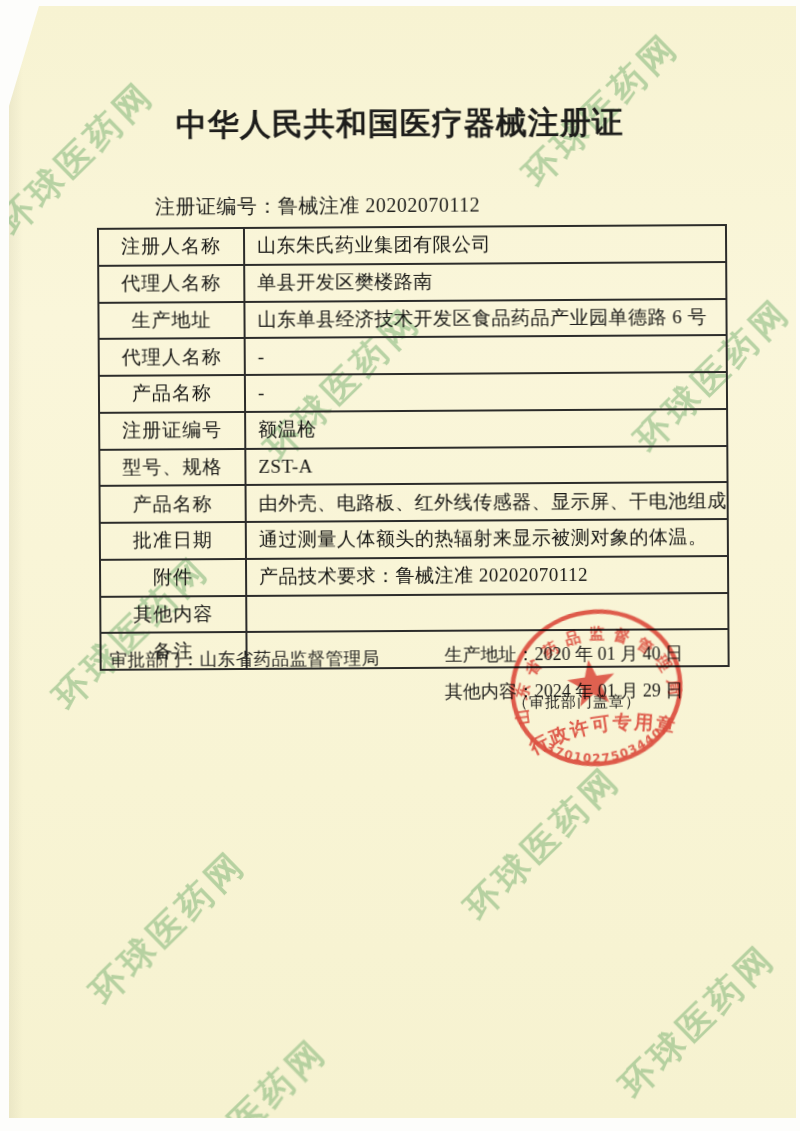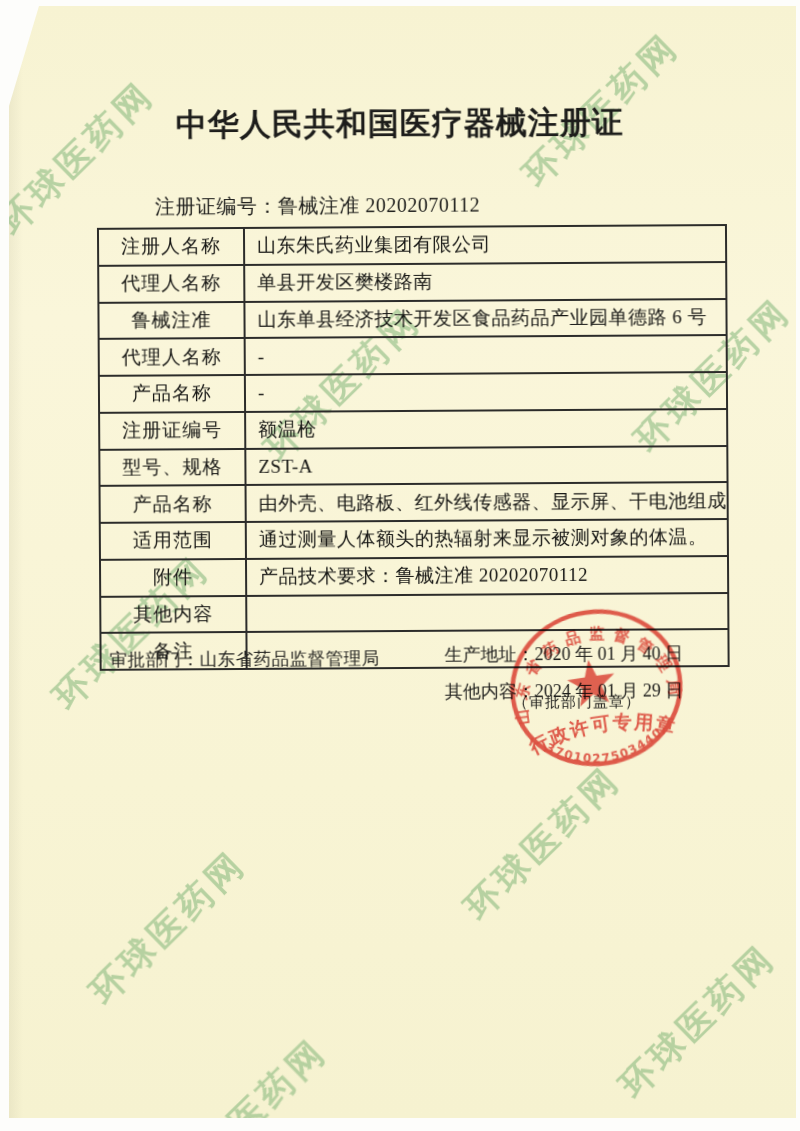--- a/index.html
+++ b/index.html
@@ -99,21 +99,21 @@
         <tbody>
             <tr>
               <td class="lbl">注册人名称</td>
               <td class="val">山东朱氏药业集团有限公司</td>
             </tr>
             <tr>
               <td class="lbl">代理人名称</td>
               <td class="val">单县开发区樊楼路南</td>
             </tr>
             <tr>
-              <td class="lbl">鲁械注准</td>
+              <td class="lbl">生产地址</td>
               <td class="val">山东单县经济技术开发区食品药品产业园单德路 6 号</td>
             </tr>
             <tr>
               <td class="lbl">代理人名称</td>
               <td class="val">-</td>
             </tr>
             <tr>
               <td class="lbl">产品名称</td>
               <td class="val">-</td>
             </tr>
@@ -123,21 +123,21 @@
             </tr>
             <tr>
               <td class="lbl">型号、规格</td>
               <td class="val">ZST-A</td>
             </tr>
             <tr>
               <td class="lbl">产品名称</td>
               <td class="val">由外壳、电路板、红外线传感器、显示屏、干电池组成。</td>
             </tr>
             <tr>
-              <td class="lbl">适用范围</td>
+              <td class="lbl">批准日期</td>
               <td class="val">通过测量人体额头的热辐射来显示被测对象的体温。</td>
             </tr>
             <tr>
               <td class="lbl">附件</td>
               <td class="val">产品技术要求：鲁械注准 20202070112</td>
             </tr>
             <tr>
               <td class="lbl">其他内容</td>
               <td class="val"></td>
             </tr>

